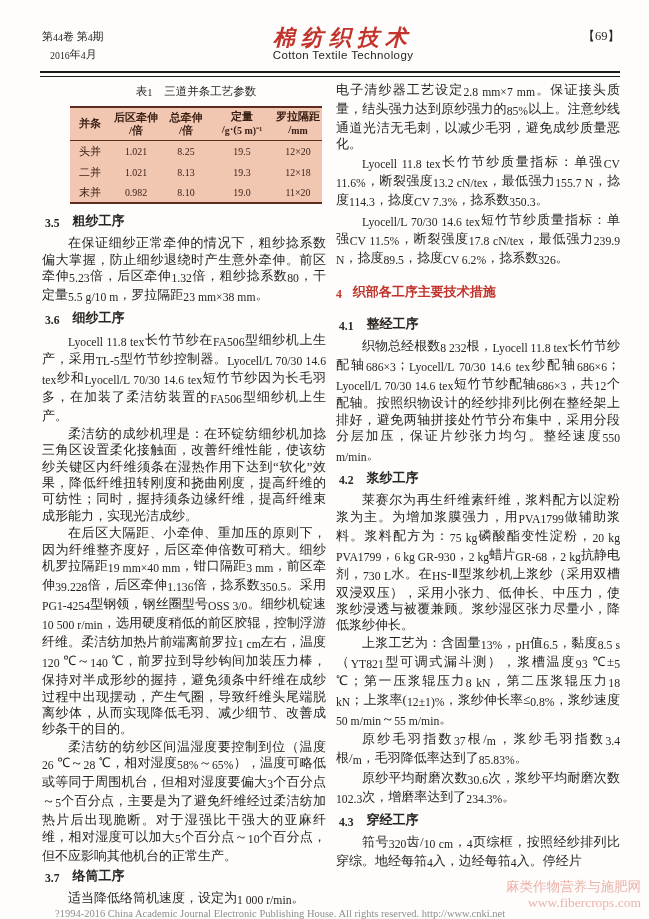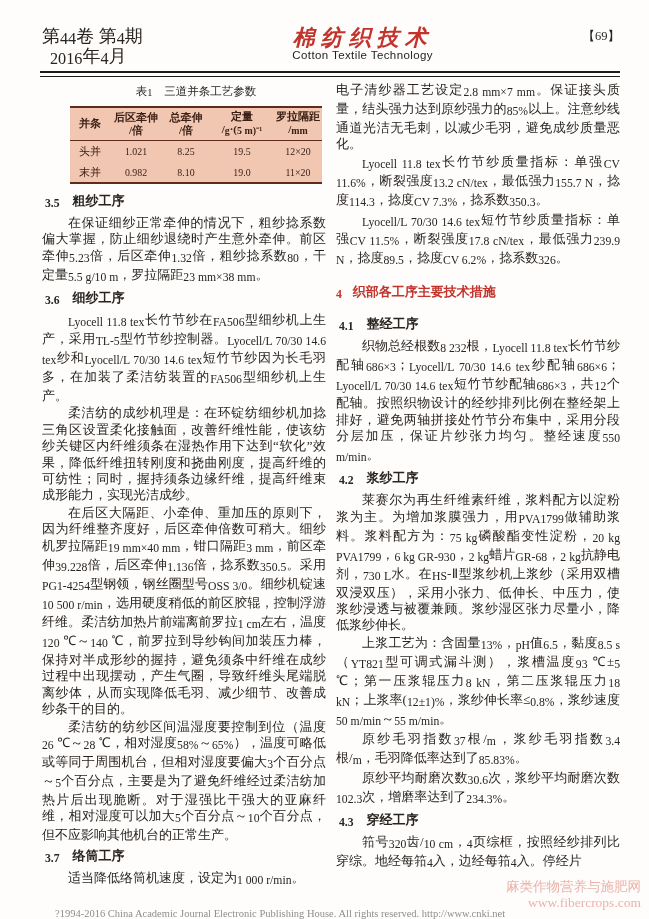--- a/index.html
+++ b/index.html
@@ -3,21 +3,21 @@
 <meta charset="utf-8">
 <style>
   html,body{margin:0;padding:0;background:#ffffff;}
   .page{
     width:649px;height:919px;position:relative;margin:0 auto;
     background:#fefdfc;overflow:hidden;
     font-family:"Liberation Serif",serif;color:#292420;
   }
   
   .header{position:absolute;top:28px;left:42px;right:29px;display:flex;justify-content:space-between;align-items:flex-start;}
-  .issue{font-size:18px;line-height:17px;white-space:nowrap;}
+  .issue{font-size:11px;line-height:17px;white-space:nowrap;}
   .issue .l2{padding-left:8px;}
   .journal{text-align:center;flex:1;}
   .journal-cn{color:#c2332b;font-size:22px;font-weight:bold;font-style:italic;letter-spacing:6px;line-height:20px;}
   .journal-en{font-size:11.5px;color:#1f1f1f;letter-spacing:.4px;line-height:15px;font-family:"Liberation Sans",sans-serif;}
   .pageno{font-size:12.5px;white-space:nowrap;}
   .rule{position:absolute;top:71px;left:40px;right:29px;height:3px;
         border-top:2.5px solid #1b1b1b;border-bottom:1.5px solid #1b1b1b;}
   
   .columns{position:absolute;top:82px;left:42px;display:flex;gap:10px;}
   .col{width:284px;font-size:13px;line-height:16.4px;text-align:justify;}
@@ -99,20 +99,27 @@
           </thead>
           <tbody>
             <tr>
               <td>头并</td>
               <td data-rich=""><span class="lat">1.021</span></td>
               <td data-rich=""><span class="lat">8.25</span></td>
               <td data-rich=""><span class="lat">19.5</span></td>
               <td data-rich=""><span class="lat">12×20</span></td>
             </tr>
             <tr>
+              <td>二并</td>
+              <td data-rich=""><span class="lat">1.021</span></td>
+              <td data-rich=""><span class="lat">8.13</span></td>
+              <td data-rich=""><span class="lat">19.3</span></td>
+              <td data-rich=""><span class="lat">12×18</span></td>
+            </tr>
+            <tr>
               <td>末并</td>
               <td data-rich=""><span class="lat">0.982</span></td>
               <td data-rich=""><span class="lat">8.10</span></td>
               <td data-rich=""><span class="lat">19.0</span></td>
               <td data-rich=""><span class="lat">11×20</span></td>
             </tr>
           </tbody>
         </table>
       </div>
 

